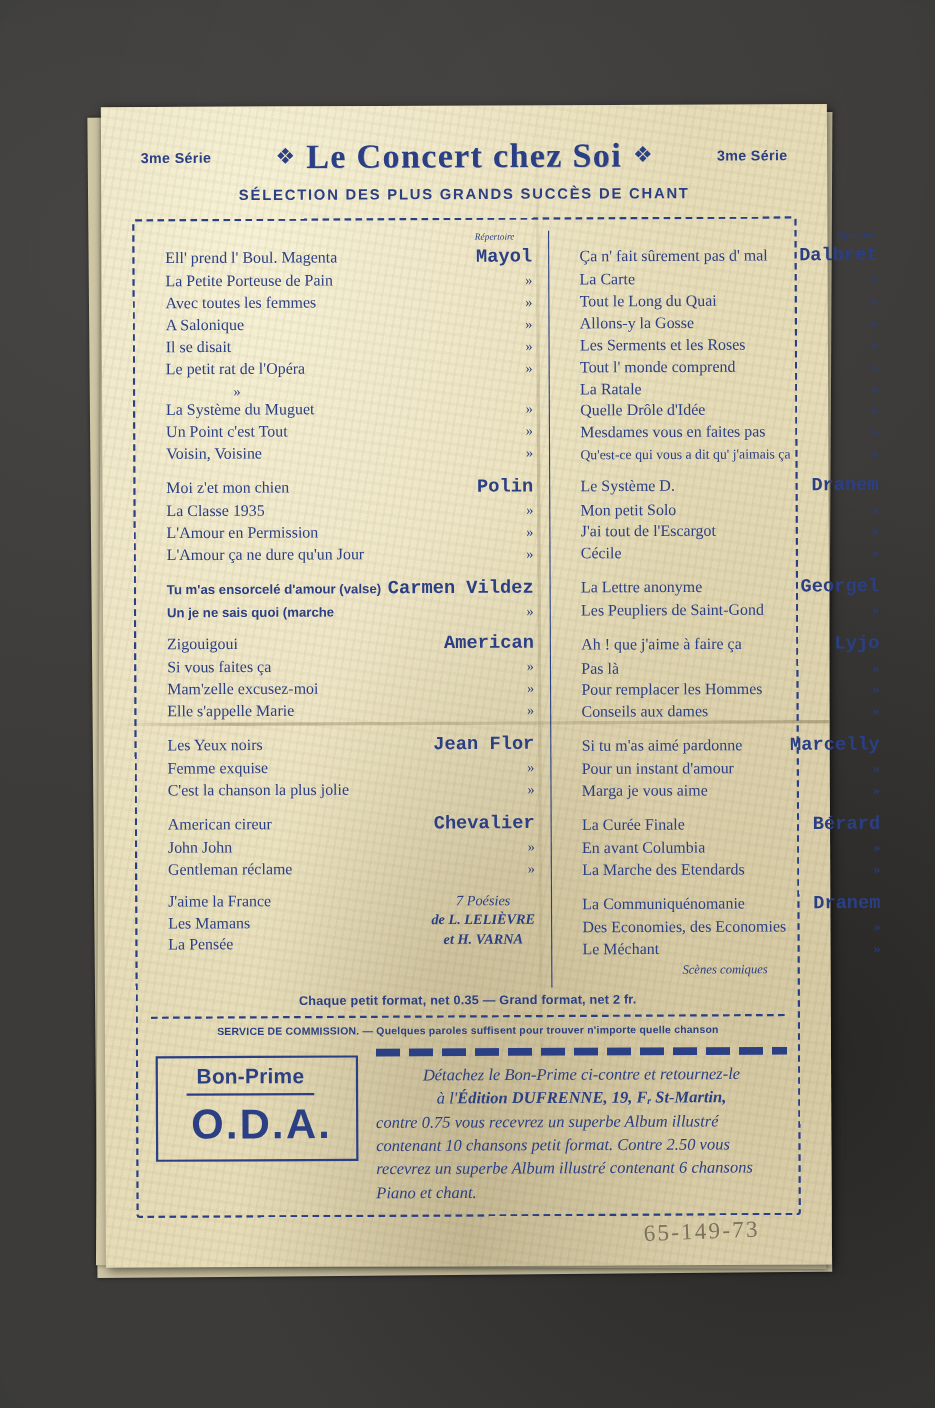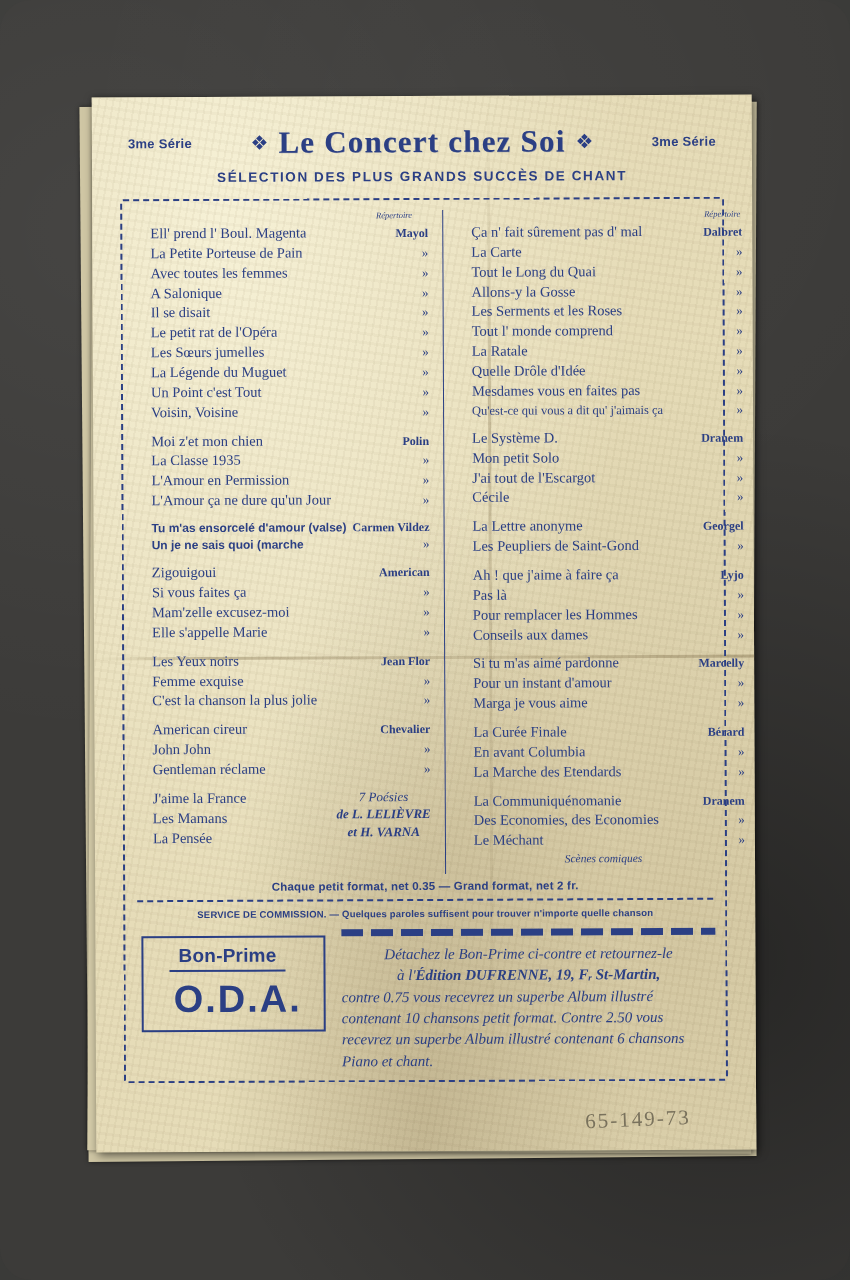--- a/index.html
+++ b/index.html
@@ -178,23 +178,23 @@
     white-space: nowrap;
   }
   .row .song {
     flex: 1 1 auto;
     overflow: hidden;
     padding-left: 12px;
   }
   .row .artist {
     flex: 0 0 auto;
     text-align: right;
-    font-family: Liberation Serif, serif;
-    font-weight: bold;
-    font-size: 12px;
+    font-family: Liberation Mono, monospace;
+    font-weight: bold;
+    font-size: 17px;
     min-width: 74px;
     padding-left: 6px;
   }
   .row .artist.ditto {
     font-family: "Liberation Serif", serif;
     font-weight: normal;
     font-size: 13px;
   }
   .row.bold .song { font-family: "Liberation Sans", sans-serif; font-weight: bold; font-size: 12px; }
   .row.small .song { font-size: 12.5px; }
@@ -358,25 +358,24 @@
                   </div>
                   <div class="row">
                     <span class="song">Il se disait</span>
                     <span class="artist ditto">»</span>
                   </div>
                   <div class="row">
                     <span class="song">Le petit rat de l'Opéra</span>
                     <span class="artist ditto">»</span>
                   </div>
                   <div class="row">
-                    <span class="song">Les Sœurs jumelles</span>
-                    <span class="artist ditto">»</span>
-                  </div>
-                  <div class="row">
-                    <span class="song">La Légende du Muguet</span>
+                    <span class="artist ditto">»</span>
+                  </div>
+                  <div class="row">
+                    <span class="song">La Système du Muguet</span>
                     <span class="artist ditto">»</span>
                   </div>
                   <div class="row">
                     <span class="song">Un Point c'est Tout</span>
                     <span class="artist ditto">»</span>
                   </div>
                   <div class="row">
                     <span class="song">Voisin, Voisine</span>
                     <span class="artist ditto">»</span>
                   </div>

